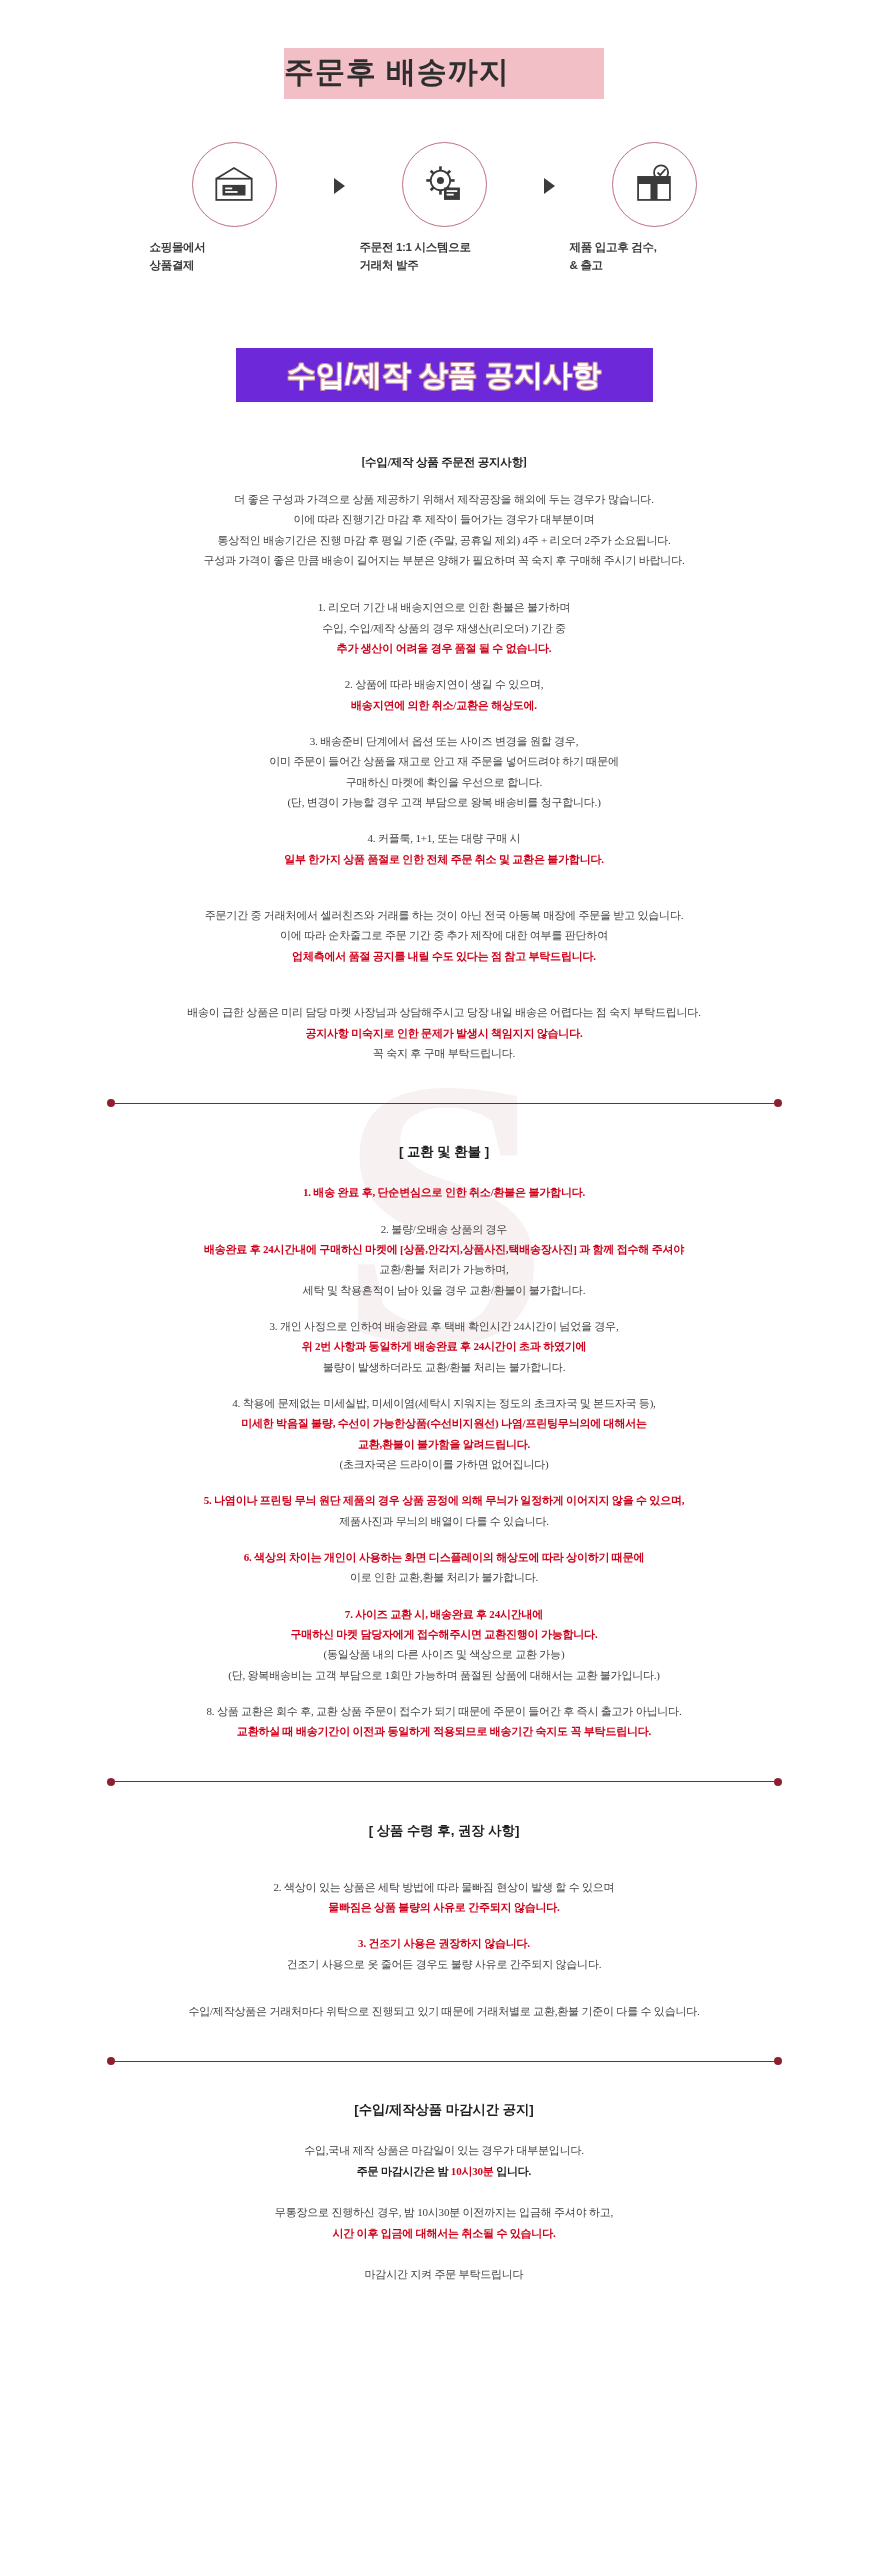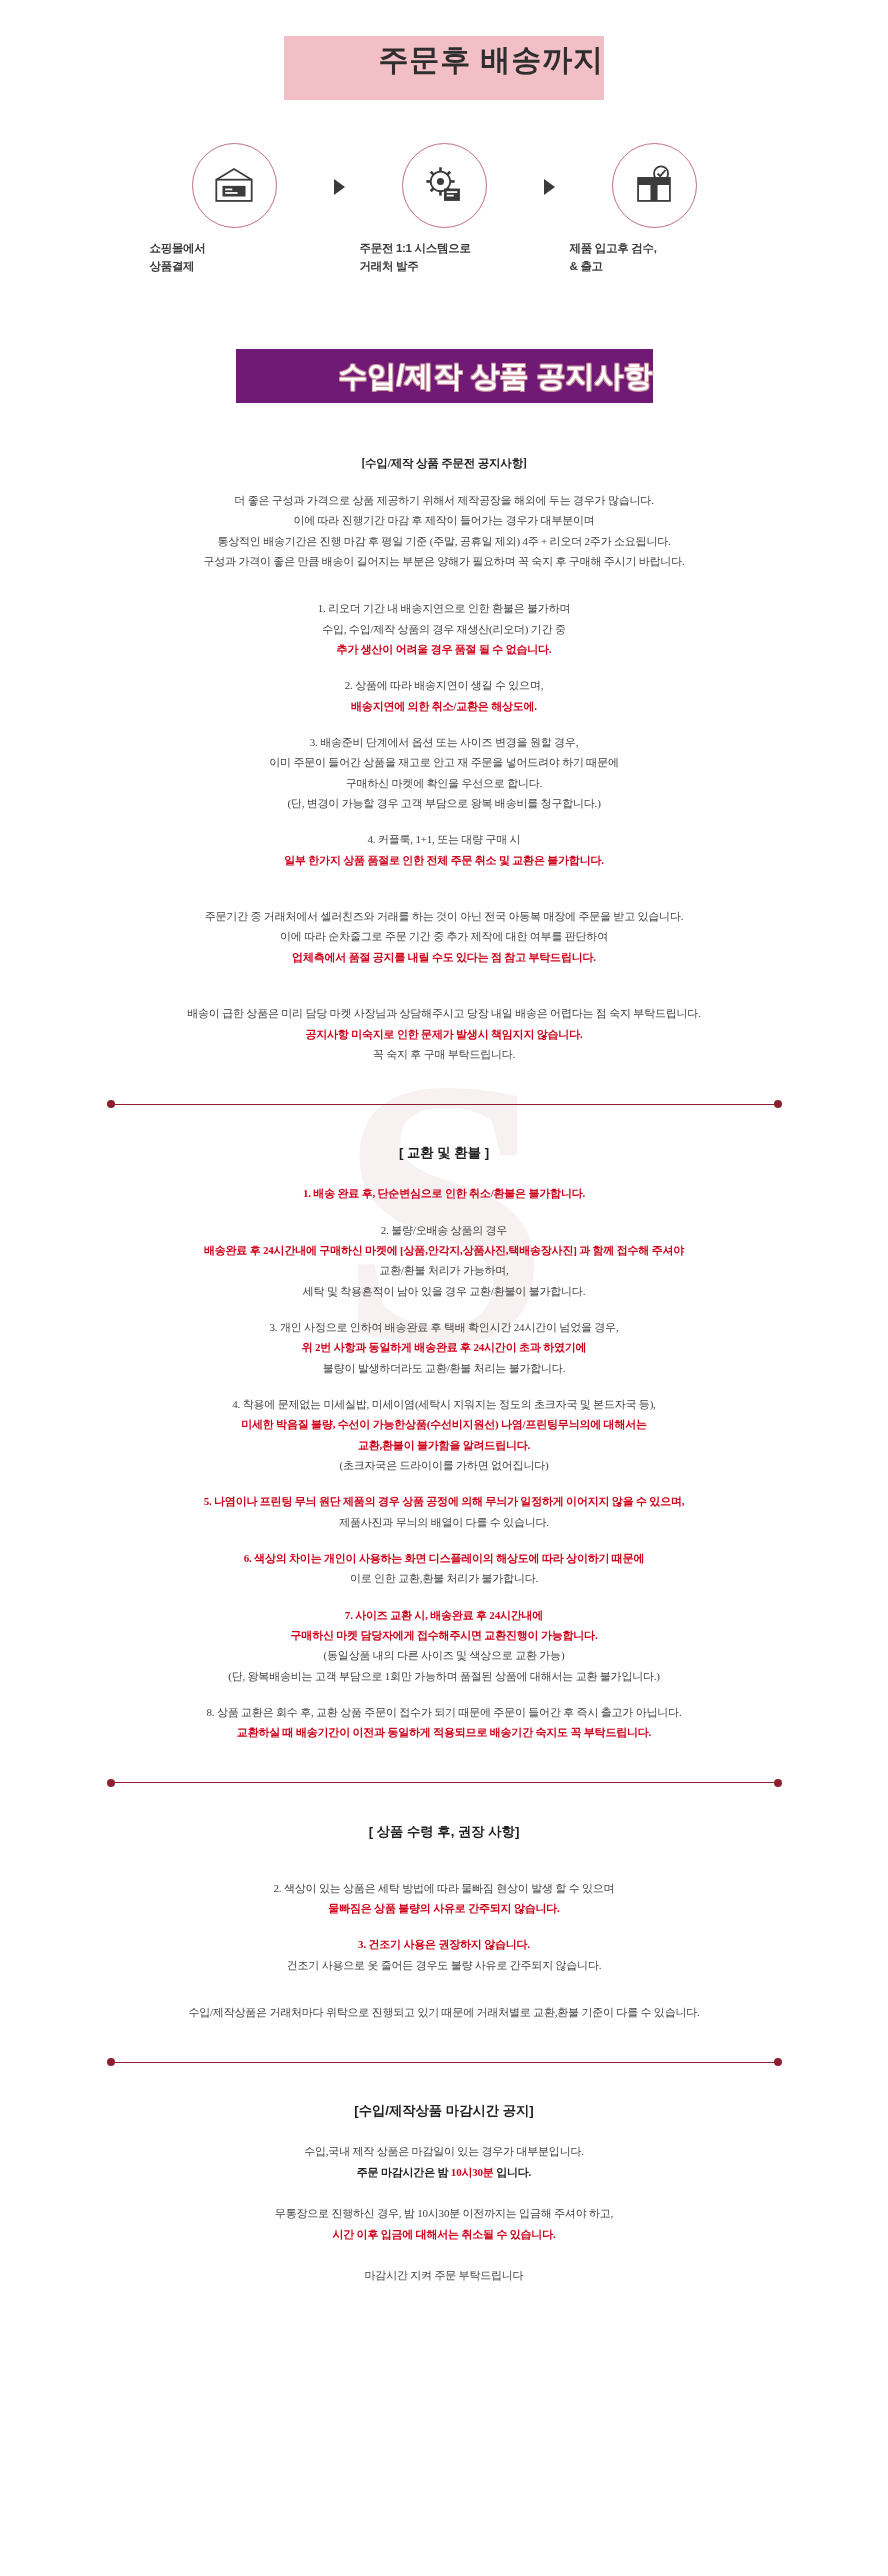--- a/index.html
+++ b/index.html
@@ -18,24 +18,24 @@
     width: 888px;
     min-height: 2576px;
     margin: 0 auto;
     position: relative;
     overflow: hidden;
     padding-top: 36px;
   }
   
   .title-band {
     width: 320px;
-    margin: 0 auto;
+    margin: 12px auto;
     background: #f3bfc7;
-    text-align: right;
-    padding: 7px 0 22px 0;
+    text-align: left;
+    padding: 7px 0 9px 0;
   }
   .title-band .t {
     font-size: 30px;
     font-weight: bold;
     color: #2e2e2e;
     letter-spacing: 0.9px;
     line-height: 1.15;
   }
   .steps {
     margin: 43px auto 0 auto;
@@ -78,22 +78,22 @@
     width: 0; height: 0;
     border-left: 11.5px solid #3b3b3b;
     border-top: 8px solid transparent;
     border-bottom: 8px solid transparent;
     margin: 0 auto;
   }
   
   .heading2 {
     margin: 73px auto 0 auto;
     width: 417px;
-    background: #701a75;
-    text-align: right;
+    background: #6d28d9;
+    text-align: center;
     padding: 8px 0 6.2px 0;
   }
   .heading2 .t {
     font-size: 29px;
     font-weight: bold;
     color: #ffffff;
     text-shadow: 0.9px 0.9px 0 #c9909c, -0.9px 0.9px 0 #c9909c, 0.9px -0.9px 0 #c9909c, -0.9px -0.9px 0 #c9909c;
     letter-spacing: 0px;
   }
   

